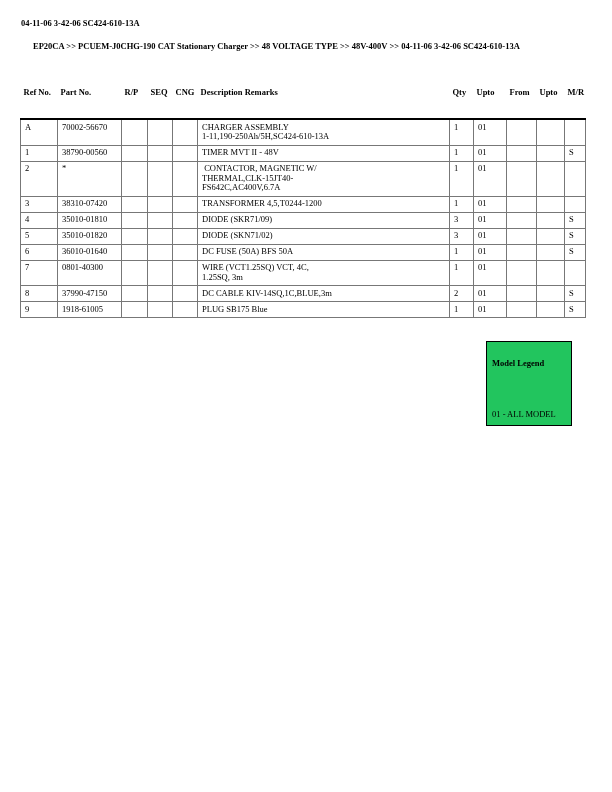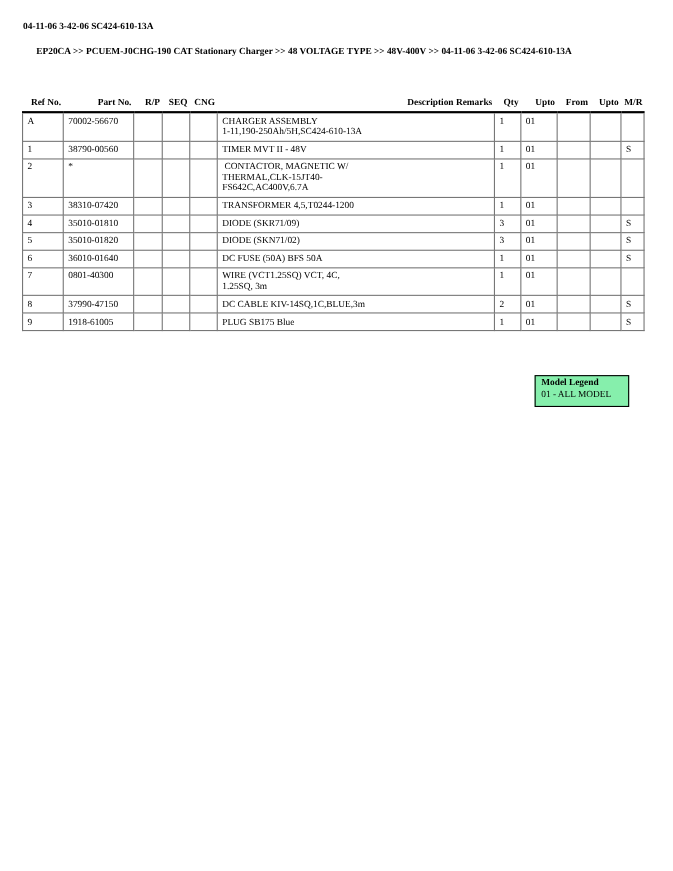--- a/index.html
+++ b/index.html
@@ -36,50 +36,50 @@
     position: absolute;
     left: 20px;
     top: 84px;
     width: 565px;
     border-collapse: collapse;
     table-layout: fixed;
     font-size: 8.5px;
   }
   table.parts-table thead th {
     font-weight: bold;
-    text-align: right;
+    text-align: left;
     vertical-align: bottom;
-    padding: 3px 2px 4px 3px;
+    padding: 3px 2px 21px 3px;
     border: none;
     border-bottom: 2.5px solid #000000;
     line-height: 10px;
     white-space: nowrap;
     overflow: visible;
   }
   table.parts-table tbody td {
     border: 1px solid #777777;
     vertical-align: top;
     padding: 2.5px 3px 3px 4px;
     line-height: 9.5px;
     white-space: pre;
     overflow: hidden;
   }
   .legend-box {
     position: absolute;
     left: 486px;
     top: 341px;
     width: 74px;
     border: 1.5px solid #000000;
-    padding: 0 5px 5px 5px;
+    padding: 16px 5px 5px 5px;
     font-size: 8.5px;
     line-height: 11px;
-    background: #86efac;
+    background: #22c55e;
   }
   .legend-title { font-weight: bold; white-space: nowrap; }
-  .legend-entry { white-space: nowrap; }
+  .legend-entry { white-space: nowrap; margin-top: 40px; }
 </style>
 </head>
 <body>
 
 <div class="page">
 
   <div class="doc-code">04-11-06 3-42-06 SC424-610-13A</div>
 
   <div class="breadcrumb">EP20CA &gt;&gt; PCUEM-J0CHG-190 CAT Stationary Charger &gt;&gt; 48 VOLTAGE TYPE &gt;&gt; 48V-400V &gt;&gt; 04-11-06 3-42-06 SC424-610-13A</div>
 

